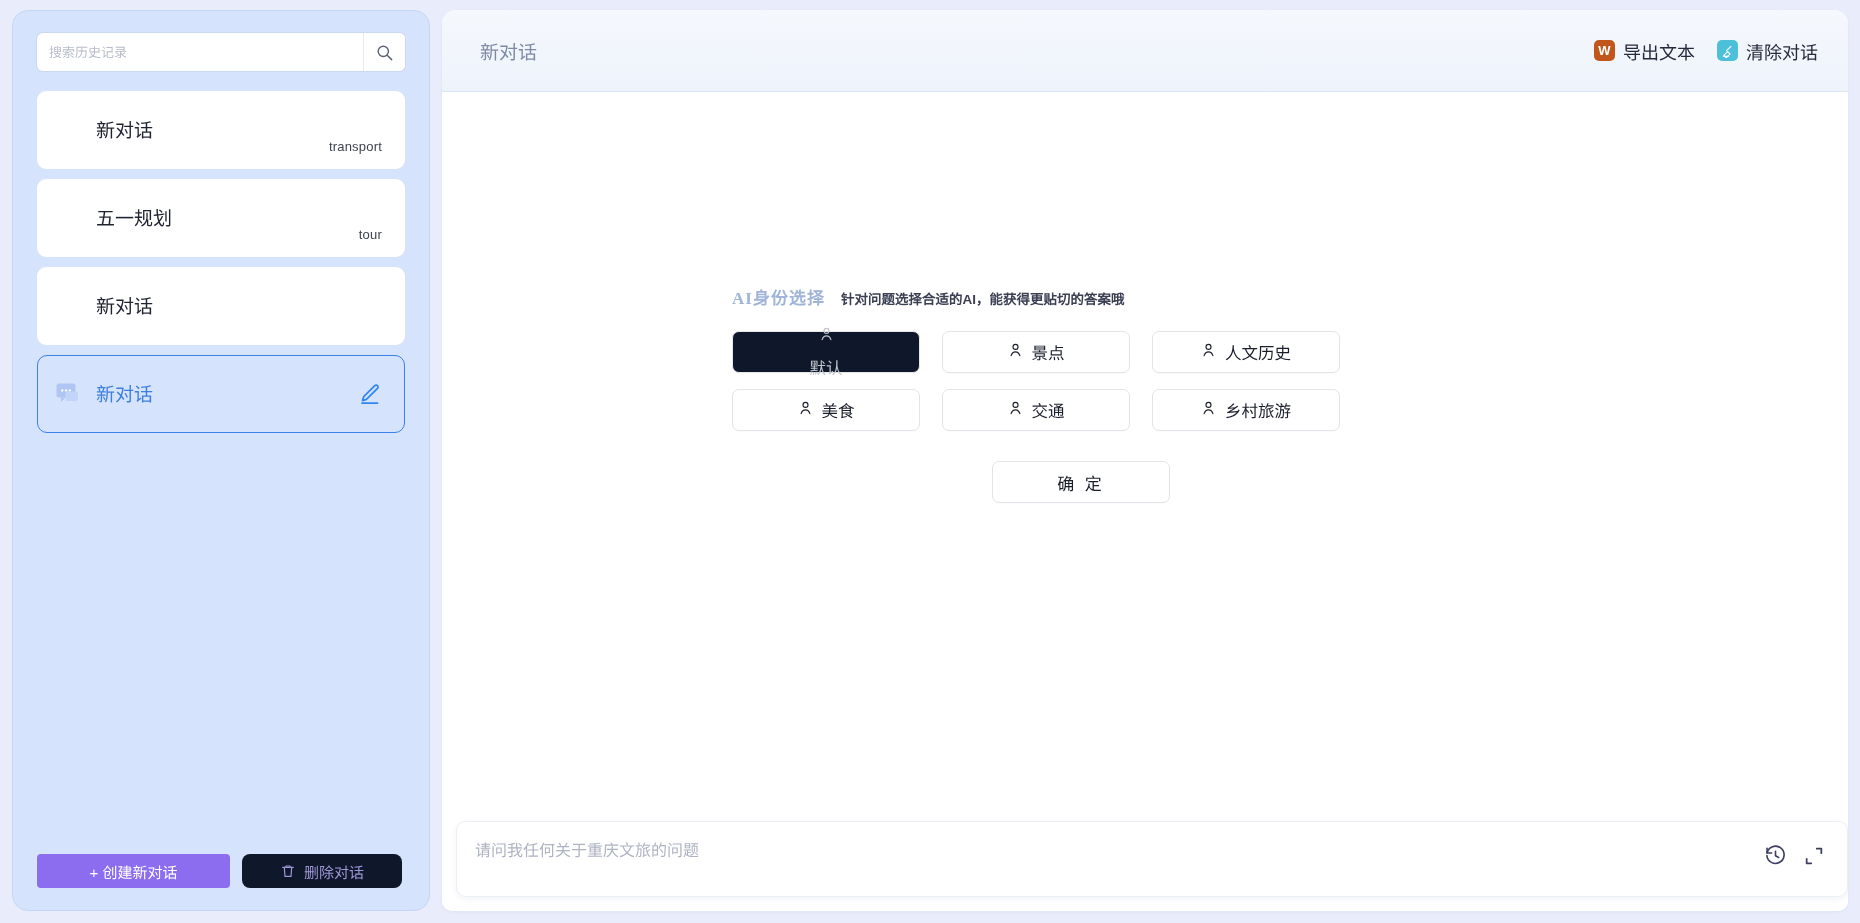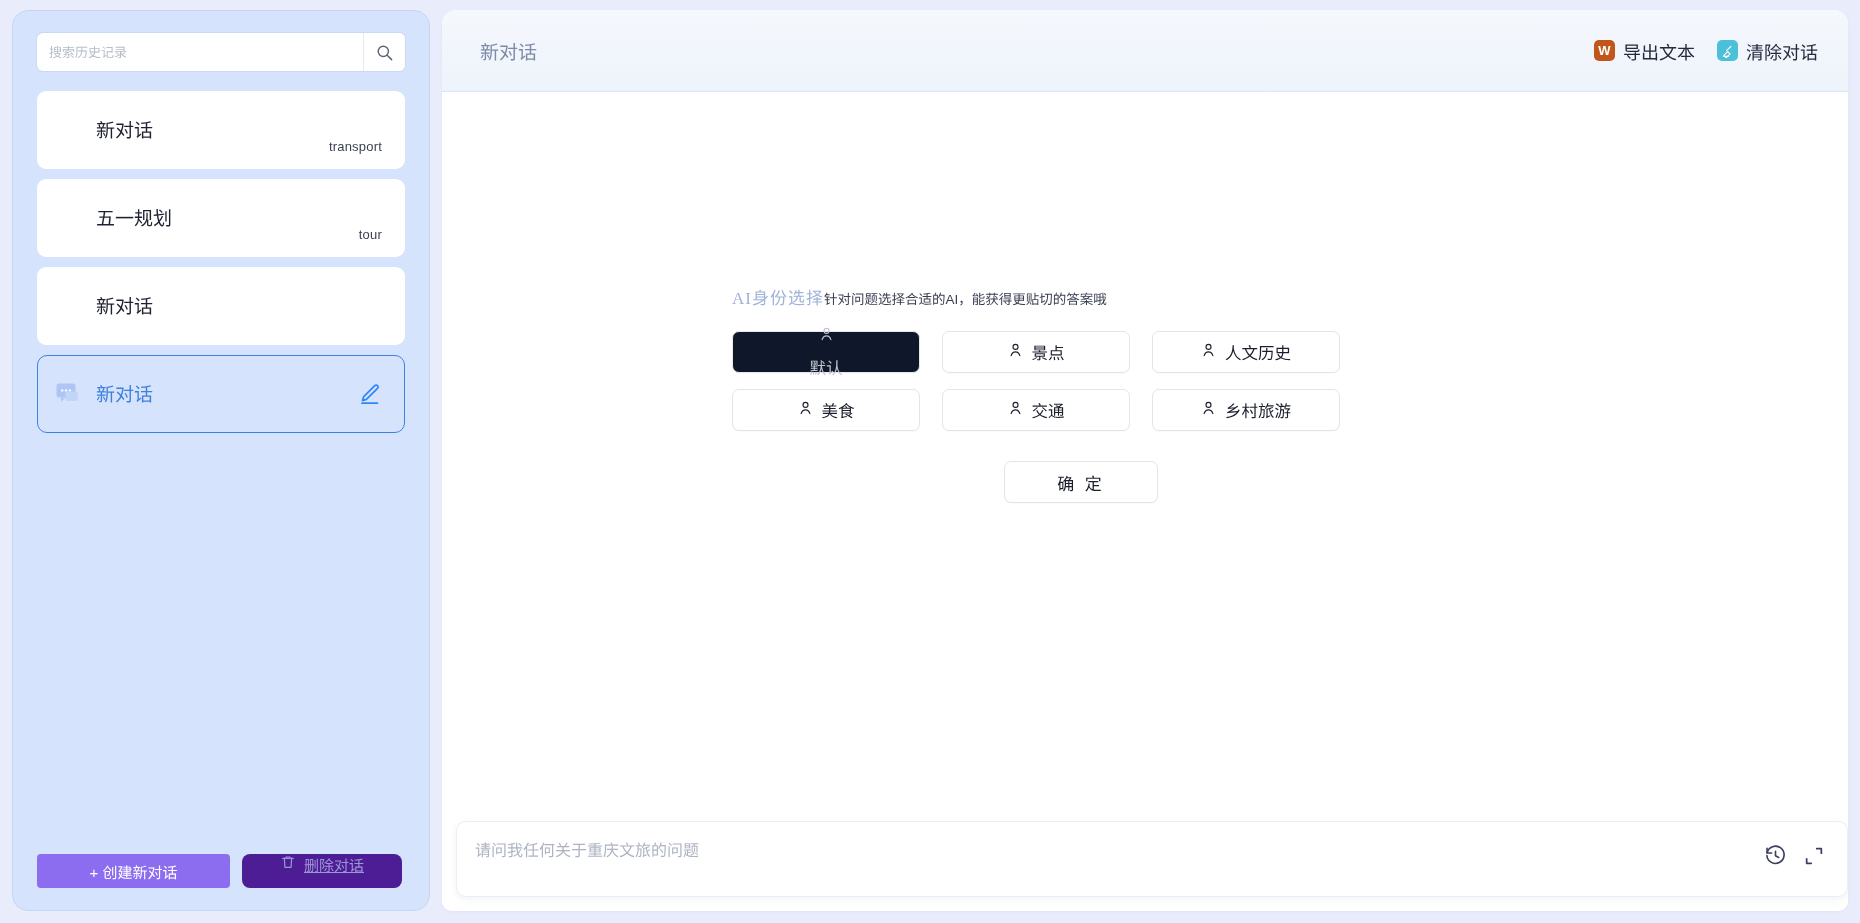--- a/index.html
+++ b/index.html
@@ -146,31 +146,31 @@
     font-size: 15px;
     font-family: inherit;
     cursor: pointer;
     display: flex;
     align-items: center;
     justify-content: center;
   }
   .btn-delete {
     flex: 0 0 160px;
     height: 34px;
-    background: #4c1d95;
+    background: #0f172a;
     color: #9e96d6;
     border: none;
     border-radius: 8px;
     font-size: 15px;
     font-family: inherit;
     cursor: pointer;
     display: flex;
+    align-items: center;
     justify-content: center;
     gap: 8px;
-    text-decoration: underline;
   }
 
   
   .main {
     flex: 1 1 auto;
     display: flex;
     flex-direction: column;
     background: #ffffff;
     border-radius: 14px 14px 10px 10px;
     overflow: hidden;
@@ -235,22 +235,24 @@
 
   .identity-panel {
     position: absolute;
     left: 268px;
     top: 192px;
     width: 720px;
   }
   .identity-head {
     display: flex;
     align-items: baseline;
+    gap: 16px;
     margin-bottom: 22px;
     padding-left: 22px;
+    font-weight: bold;
   }
   .identity-title {
     font-size: 17px;
     color: #9fb4d8;
     font-family: "Liberation Serif", "DejaVu Serif", serif;
     letter-spacing: 1px;
   }
   .identity-sub {
     font-size: 13.5px;
     color: #3a3f52;
@@ -287,21 +289,21 @@
   .role-btn.disabled svg { stroke: #c0c4cc; }
 
   .confirm-row {
     display: flex;
     justify-content: center;
     margin-top: 30px;
     padding-right: 0;
     padding-left: 22px;
   }
   .confirm-btn {
-    width: 154px;
+    width: 178px;
     height: 42px;
     background: #ffffff;
     border: 1px solid #e2e4e9;
     border-radius: 7px;
     font-size: 17px;
     font-family: inherit;
     color: #1b1e2b;
     cursor: pointer;
     letter-spacing: 3px;
     box-shadow: 0 1px 1px rgba(0,0,0,0.02);

